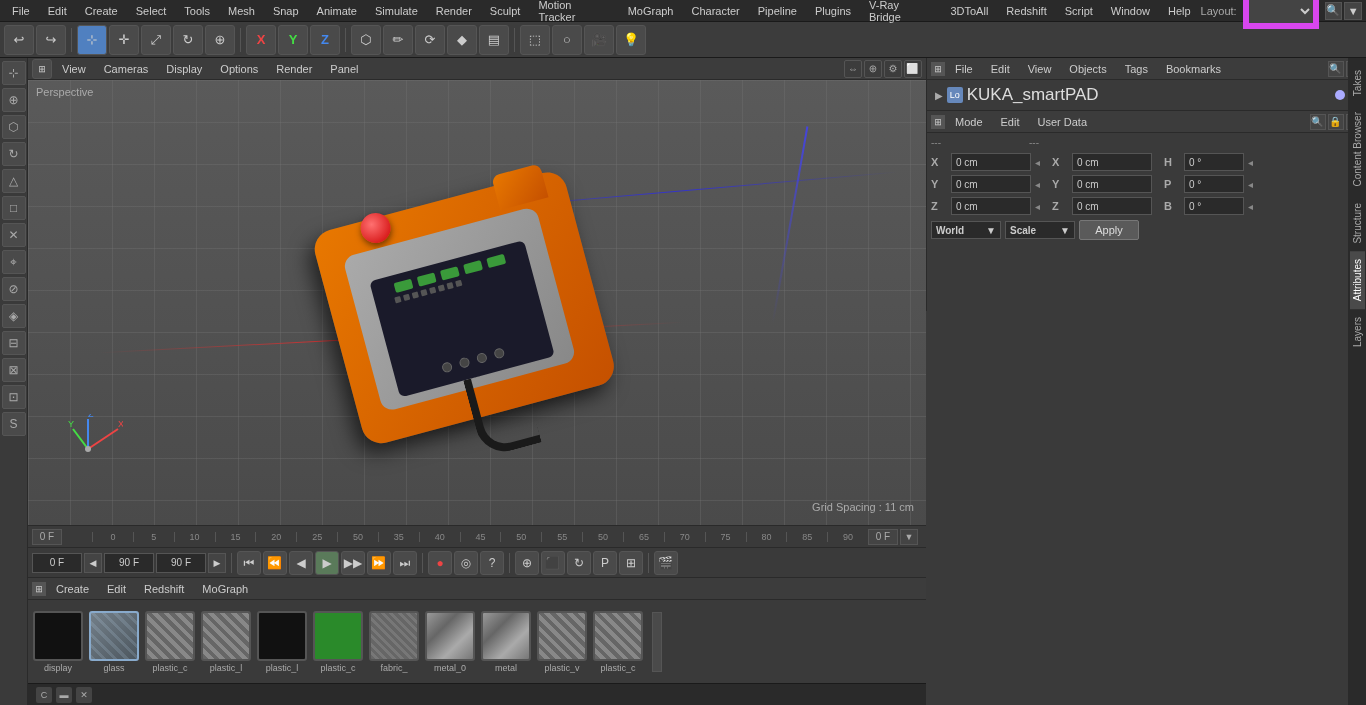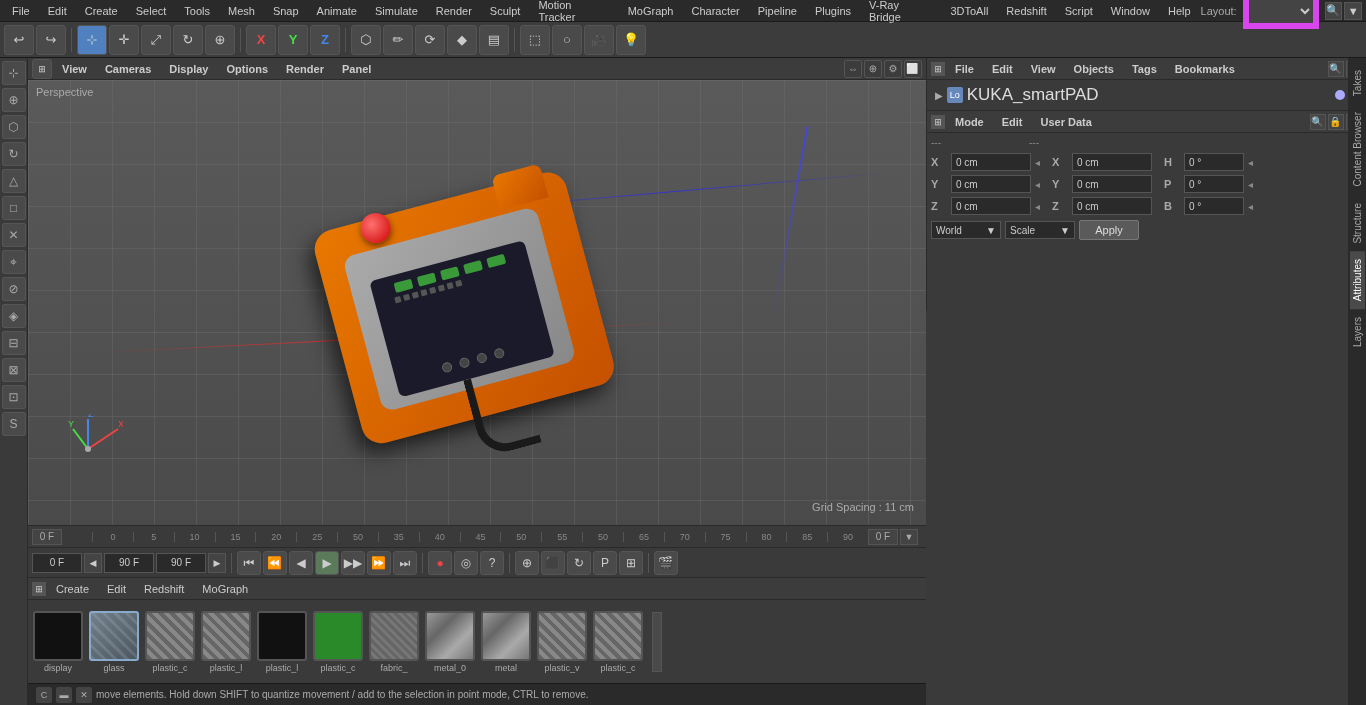--- a/index.html
+++ b/index.html
@@ -111,21 +111,20 @@
       background: #3c3c3c;
       height: 22px;
       padding: 0 4px;
       border-bottom: 1px solid #2a2a2a;
       gap: 2px;
     }
     .vp-menu {
       padding: 0 8px;
       cursor: pointer;
       color: #ccc;
-      font-weight: bold;
     }
     .viewport {
       flex: 1;
       background: #4a4a4a;
       position: relative;
       overflow: hidden;
     }
     .viewport-bg {
       width: 100%;
       height: 100%;
@@ -525,20 +524,21 @@
       border: 1px solid #555;
       height: 18px;
       width: 70px;
       color: #ccc;
       font-size: 10px;
       display: flex;
       align-items: center;
       justify-content: space-between;
       padding: 0 4px;
       cursor: pointer;
+      font-weight: bold;
     }
     .apply-btn {
       background: #5a5a5a;
       border: 1px solid #777;
       height: 20px;
       width: 60px;
       color: #ddd;
       font-size: 11px;
       display: flex;
       align-items: center;
@@ -893,21 +893,20 @@
         </div>
 
         <div class="mat-scroll"></div>
       </div>
     </div>
 
     <div style="height:22px;background:#2a2a2a;border-top:1px solid #1a1a1a;display:flex;align-items:center;padding:0 8px;font-size:10px;color:#aaa;gap:4px;">
       <div style="width:16px;height:16px;background:#444;border-radius:2px;display:flex;align-items:center;justify-content:center;font-size:9px;">C</div>
       <div style="width:16px;height:16px;background:#444;border-radius:2px;display:flex;align-items:center;justify-content:center;font-size:9px;">▬</div>
       <div style="width:16px;height:16px;background:#444;border-radius:2px;display:flex;align-items:center;justify-content:center;font-size:9px;cursor:pointer;">✕</div>
-      <span>move elements. Hold down SHIFT to quantize movement / add to the selection in point mode, CTRL to remove.</span>
     </div>
 
   </div>
 
   <div class="right-panel-wrapper">
     <div class="right-panel">
 
       <div class="right-top">
         <div class="right-menubar">
           <div style="width:14px;height:14px;background:#555;display:flex;align-items:center;justify-content:center;font-size:9px;">⊞</div>

